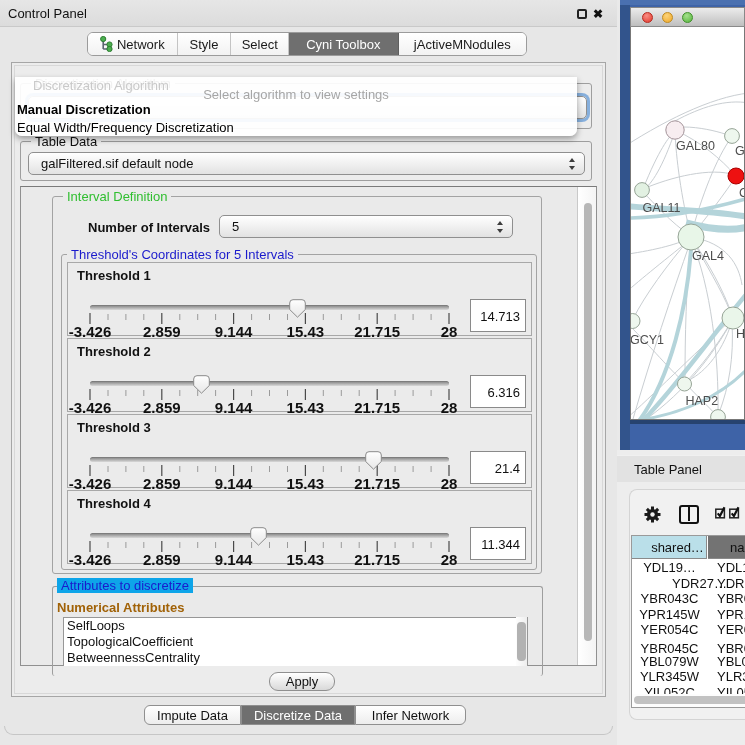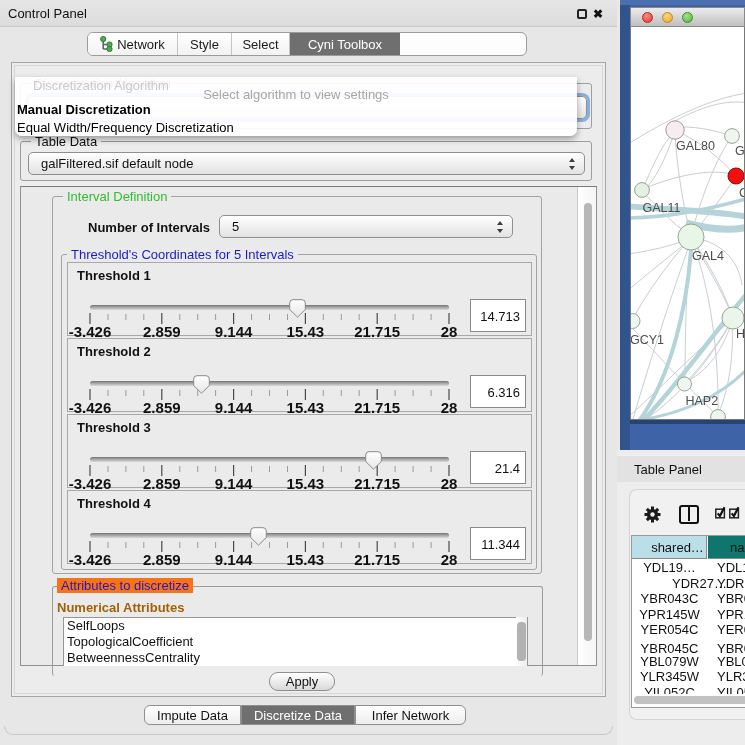--- a/index.html
+++ b/index.html
@@ -103,20 +103,21 @@
     <svg width="13" height="16" viewBox="0 0 13 16" style="margin-right:4px;">
       <path d="M3.2 4.5 V13 M3.2 8.5 H8 M3.2 13 H8" stroke="#5b6670" stroke-width="1.6" fill="none"></path>
       <circle cx="3.2" cy="3" r="2.6" fill="#4caf50" stroke="#2e7d32"></circle>
       <circle cx="9.5" cy="8.5" r="2.6" fill="#4caf50" stroke="#2e7d32"></circle>
       <circle cx="9.5" cy="13" r="2.6" fill="#4caf50" stroke="#2e7d32"></circle>
     </svg>
     Network</div>
   <div class="tab" style="width:54px;">Style</div>
   <div class="tab" style="width:58px;">Select</div>
   <div class="tab sel" style="width:110px;">Cyni Toolbox</div>
+  <div class="tab" style="width:128px;">jActiveMNodules</div>
 </div>
 
 <div class="abs" id="mainpanel"></div>
 <div class="abs" id="innerline"></div>
 
 <div class="group" style="left:20px; top:83px; width:572px; height:46px;">
   <span class="glabel" style="color:#333;">Discretization Algorithm</span>
 </div>
 <div class="combo" style="left:28px; top:96px; width:559px; height:23px; box-shadow:0 0 0 3px rgba(100,155,215,0.75);"></div>
 
@@ -326,21 +327,21 @@
           <stop offset="0" stop-color="#ffffff"></stop>
           <stop offset="0.5" stop-color="#f2f2f2"></stop>
           <stop offset="1" stop-color="#e8e8e8"></stop>
         </linearGradient>
       </defs>
     </svg>
   <div class="vbox">11.344</div>
 </div>
 
 <div class="group" style="left:52px; top:586px; width:491px; height:90px; border-bottom:none;">
-  <span class="glabel" style="color:#1a1acc; background:#f97316; top:-9px; left:4px;">Attributes to discretize</span>
+  <span class="glabel" style="color:#1a1acc; background:#0ea5e9; top:-9px; left:4px;">Attributes to discretize</span>
 </div>
 <div class="abs" style="left:57px; top:600px; font-size:13px; font-weight:bold; color:#a16207;">Numerical Attributes</div>
 <div class="abs" id="attrlist">
   <div>SelfLoops</div>
   <div>TopologicalCoefficient</div>
   <div>BetweennessCentrality</div>
 </div>
 <div class="abs" id="listsb"></div>
 <div class="abs" id="listsbthumb"></div>
 
@@ -449,21 +450,21 @@
   <svg width="30" height="17" viewBox="0 0 30 17">
     <rect x="0.8" y="6.2" width="8.6" height="8.6" fill="none" stroke="#222" stroke-width="1.5"></rect>
     <path d="M2.7 10.4 L4.9 13 L9.5 4.2" stroke="#111" stroke-width="2.2" fill="none"></path>
     <rect x="14.8" y="6.2" width="8.6" height="8.6" fill="none" stroke="#222" stroke-width="1.5"></rect>
     <path d="M16.7 10.4 L18.9 13 L23.5 4.2" stroke="#111" stroke-width="2.2" fill="none"></path>
   </svg>
 </div>
 
 <div class="abs" id="thetable">
   <div class="hdr" style="left:0; width:75px; background:#badfe9; border-right:1px solid #8a8a8a; border-bottom:1px solid #8a8a8a; padding-left:17px;">shared…</div>
-  <div class="hdr" style="left:76px; width:38px; background:#0f766e; border-bottom:1px solid #8a8a8a; justify-content:flex-start; padding-left:22px;">na</div>
+  <div class="hdr" style="left:76px; width:38px; background:#737373; border-bottom:1px solid #8a8a8a; justify-content:flex-start; padding-left:22px;">na</div>
 <div class="trow" style="left:0; top:24px; width:75px; text-align:center;">YDL19…</div>
 <div class="trow" style="left:85px; top:24px;">YDL194W</div>
 <div class="trow" style="left:0; top:39.6px; width:75px; text-align:center;padding-left:40px;">YDR27…</div>
 <div class="trow" style="left:85px; top:39.6px;">YDR277C</div>
 <div class="trow" style="left:0; top:55.2px; width:75px; text-align:center;">YBR043C</div>
 <div class="trow" style="left:85px; top:55.2px;">YBR043C</div>
 <div class="trow" style="left:0; top:70.8px; width:75px; text-align:center;">YPR145W</div>
 <div class="trow" style="left:85px; top:70.8px;">YPR145W</div>
 <div class="trow" style="left:0; top:86.4px; width:75px; text-align:center;">YER054C</div>
 <div class="trow" style="left:85px; top:86.4px;">YER054C</div>

